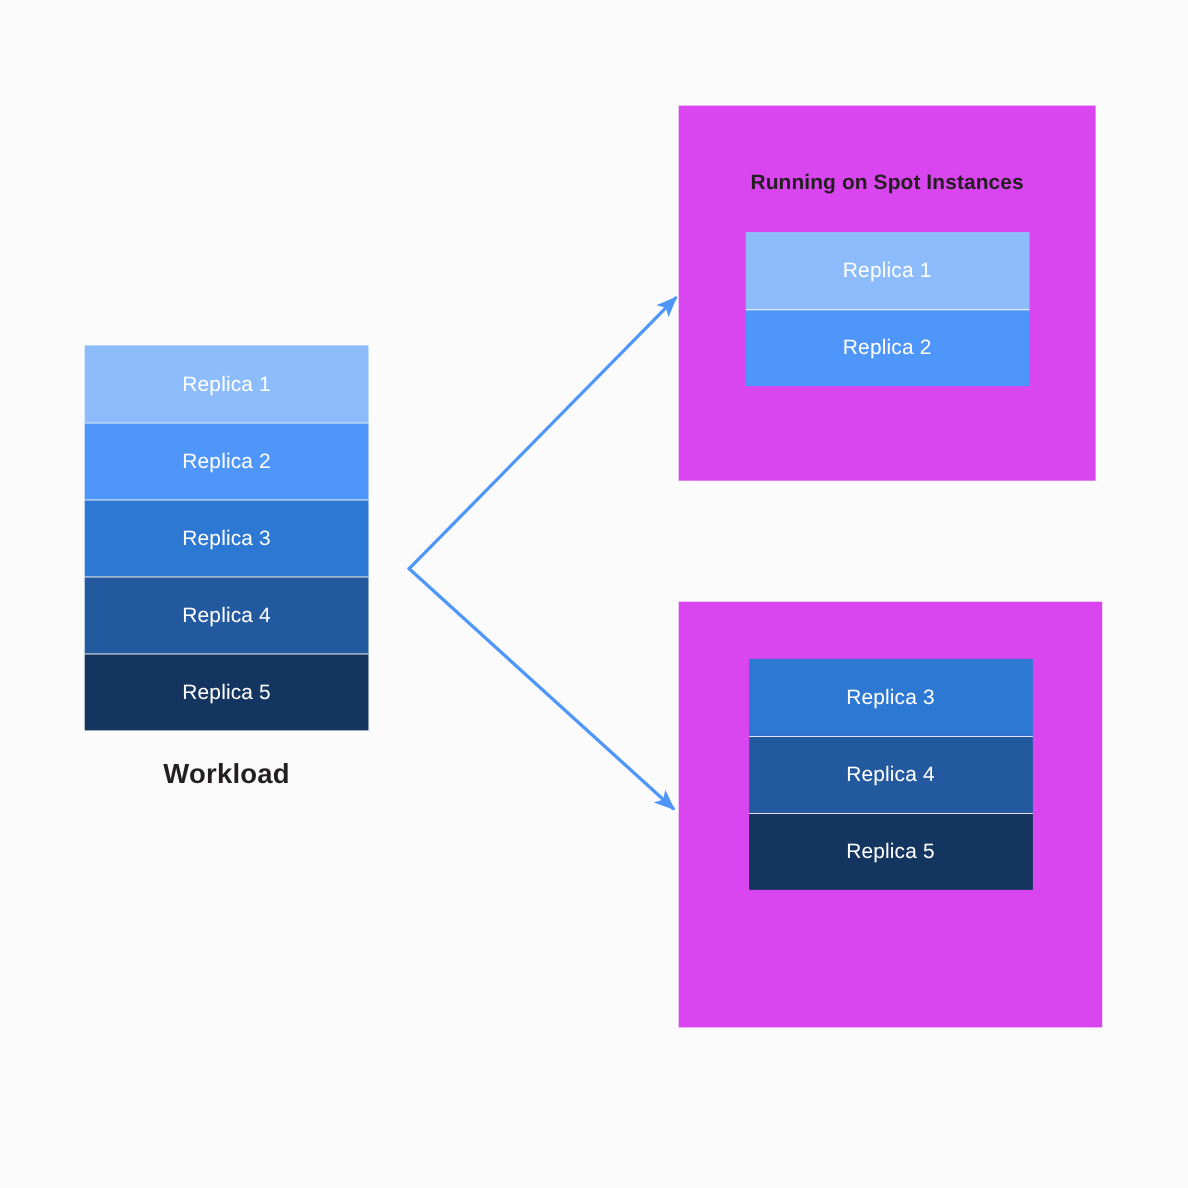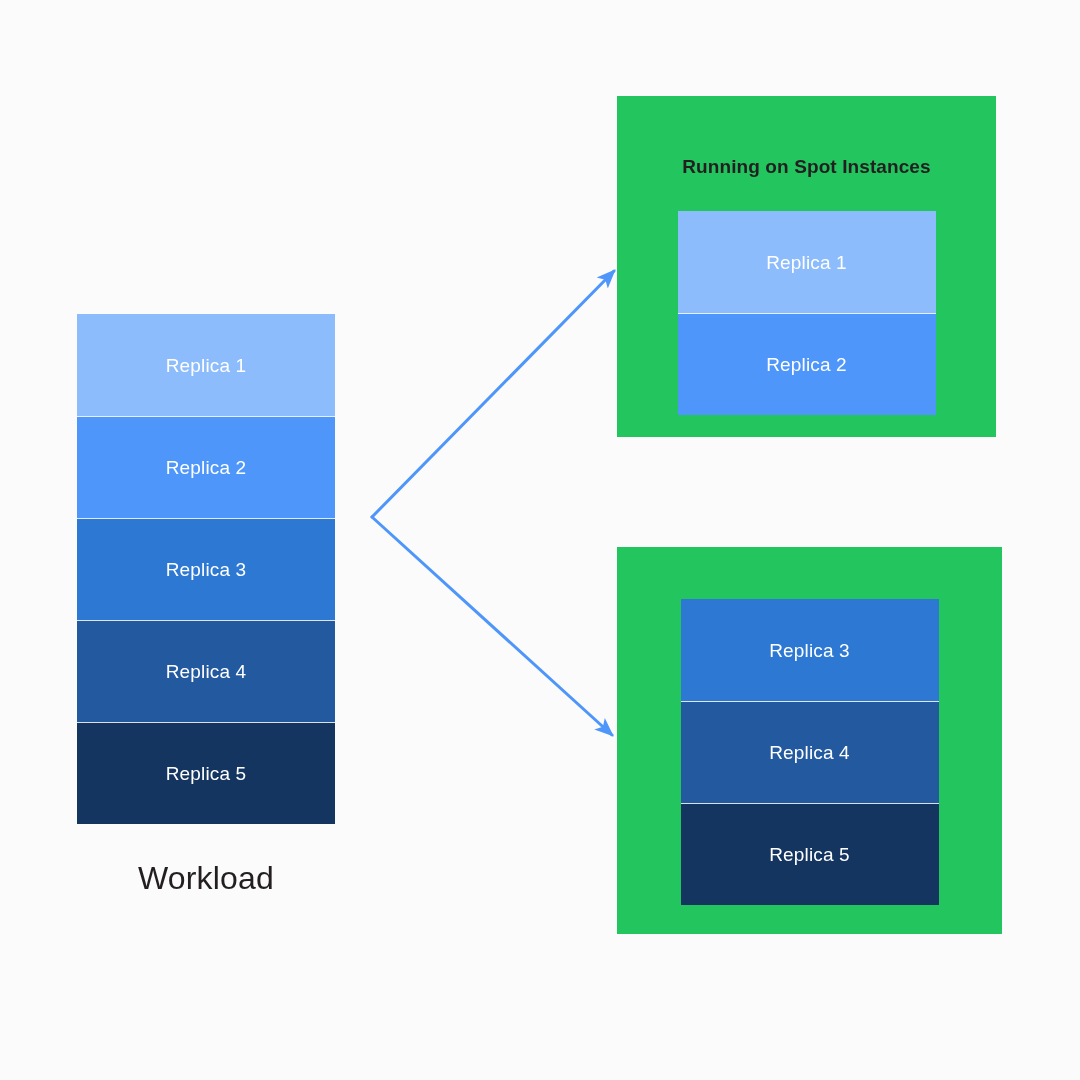--- a/index.html
+++ b/index.html
@@ -37,52 +37,52 @@
     left: 77px;
     top: 314px;
     width: 258px;
   }
   .replica-stack {
     width: 258px;
     display: flex;
     flex-direction: column;
   }
   .replica-band {
-    height: 102px;
+    height: 70px;
     display: flex;
     align-items: center;
     justify-content: center;
     box-sizing: border-box;
     border-top: 1px solid rgba(255,255,255,0.85);
   }
   .replica-band:first-child {
     border-top: none;
   }
   .replica-label {
     color: #ffffff;
     font-size: 19px;
     font-weight: 400;
     letter-spacing: 0.15px;
     line-height: 1;
     white-space: nowrap;
   }
   #workload-caption {
-    margin-top: 36px;
+    margin-top: 26px;
     text-align: center;
     width: 258px;
     color: #231f20;
-    font-size: 32px;
-    font-weight: 400;
+    font-size: 25px;
+    font-weight: 700;
     letter-spacing: 0.2px;
   }
 
   
   .placement-panel {
     position: absolute;
-    background: #22c55e;
+    background: #d946ef;
     display: flex;
     flex-direction: column;
     align-items: center;
   }
   #panel-spot {
     left: 617px;
     top: 96px;
     width: 379px;
     height: 341px;
     justify-content: flex-start;

